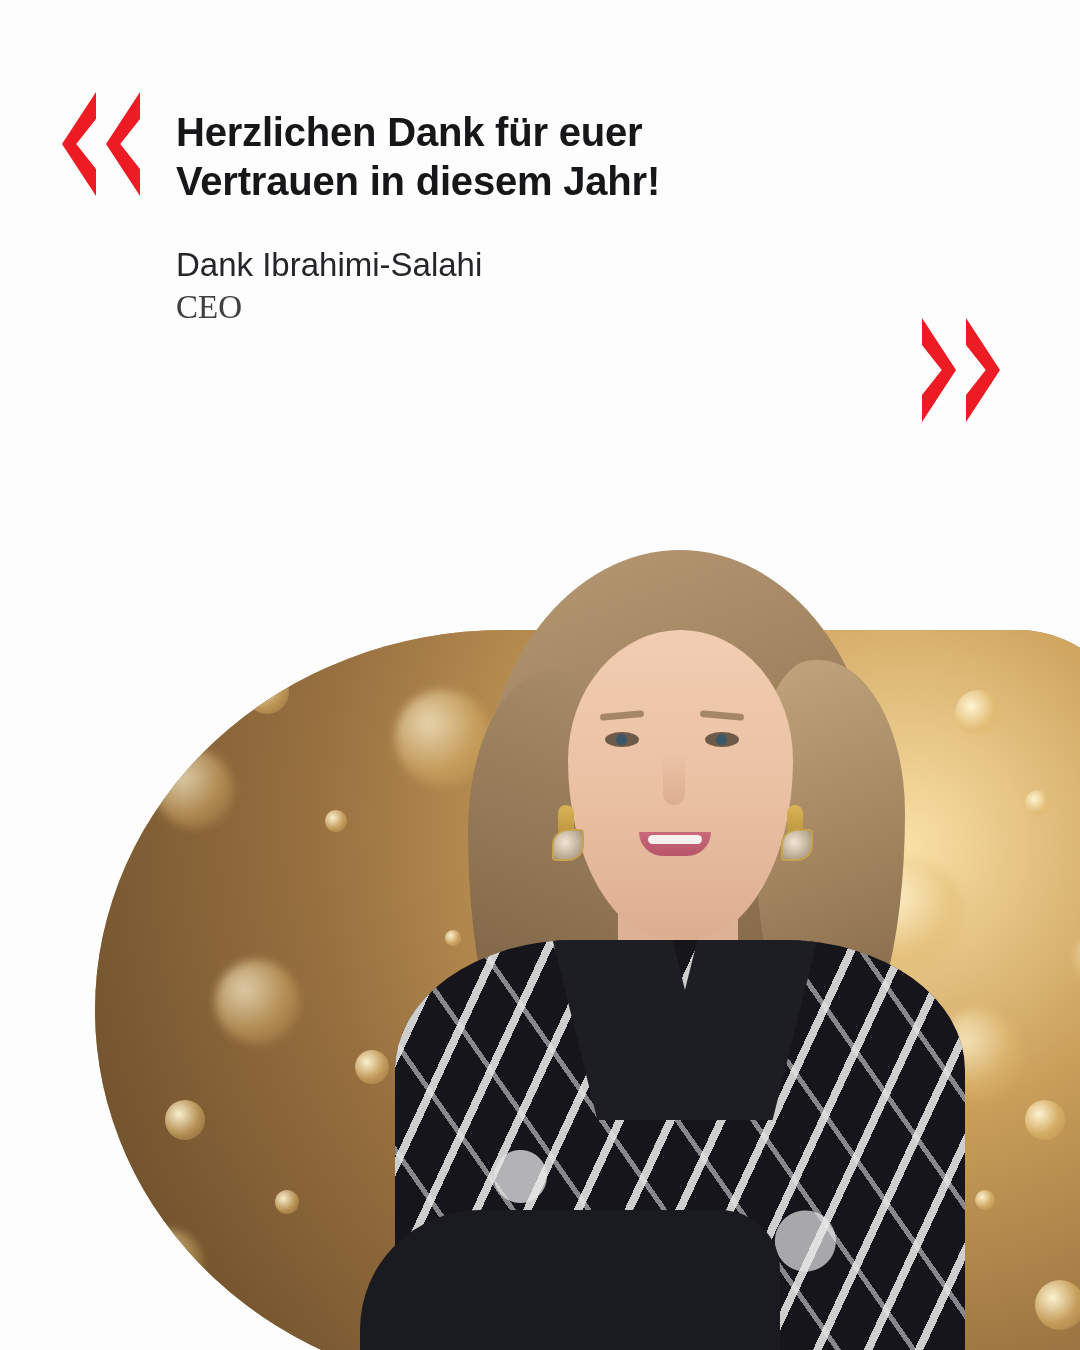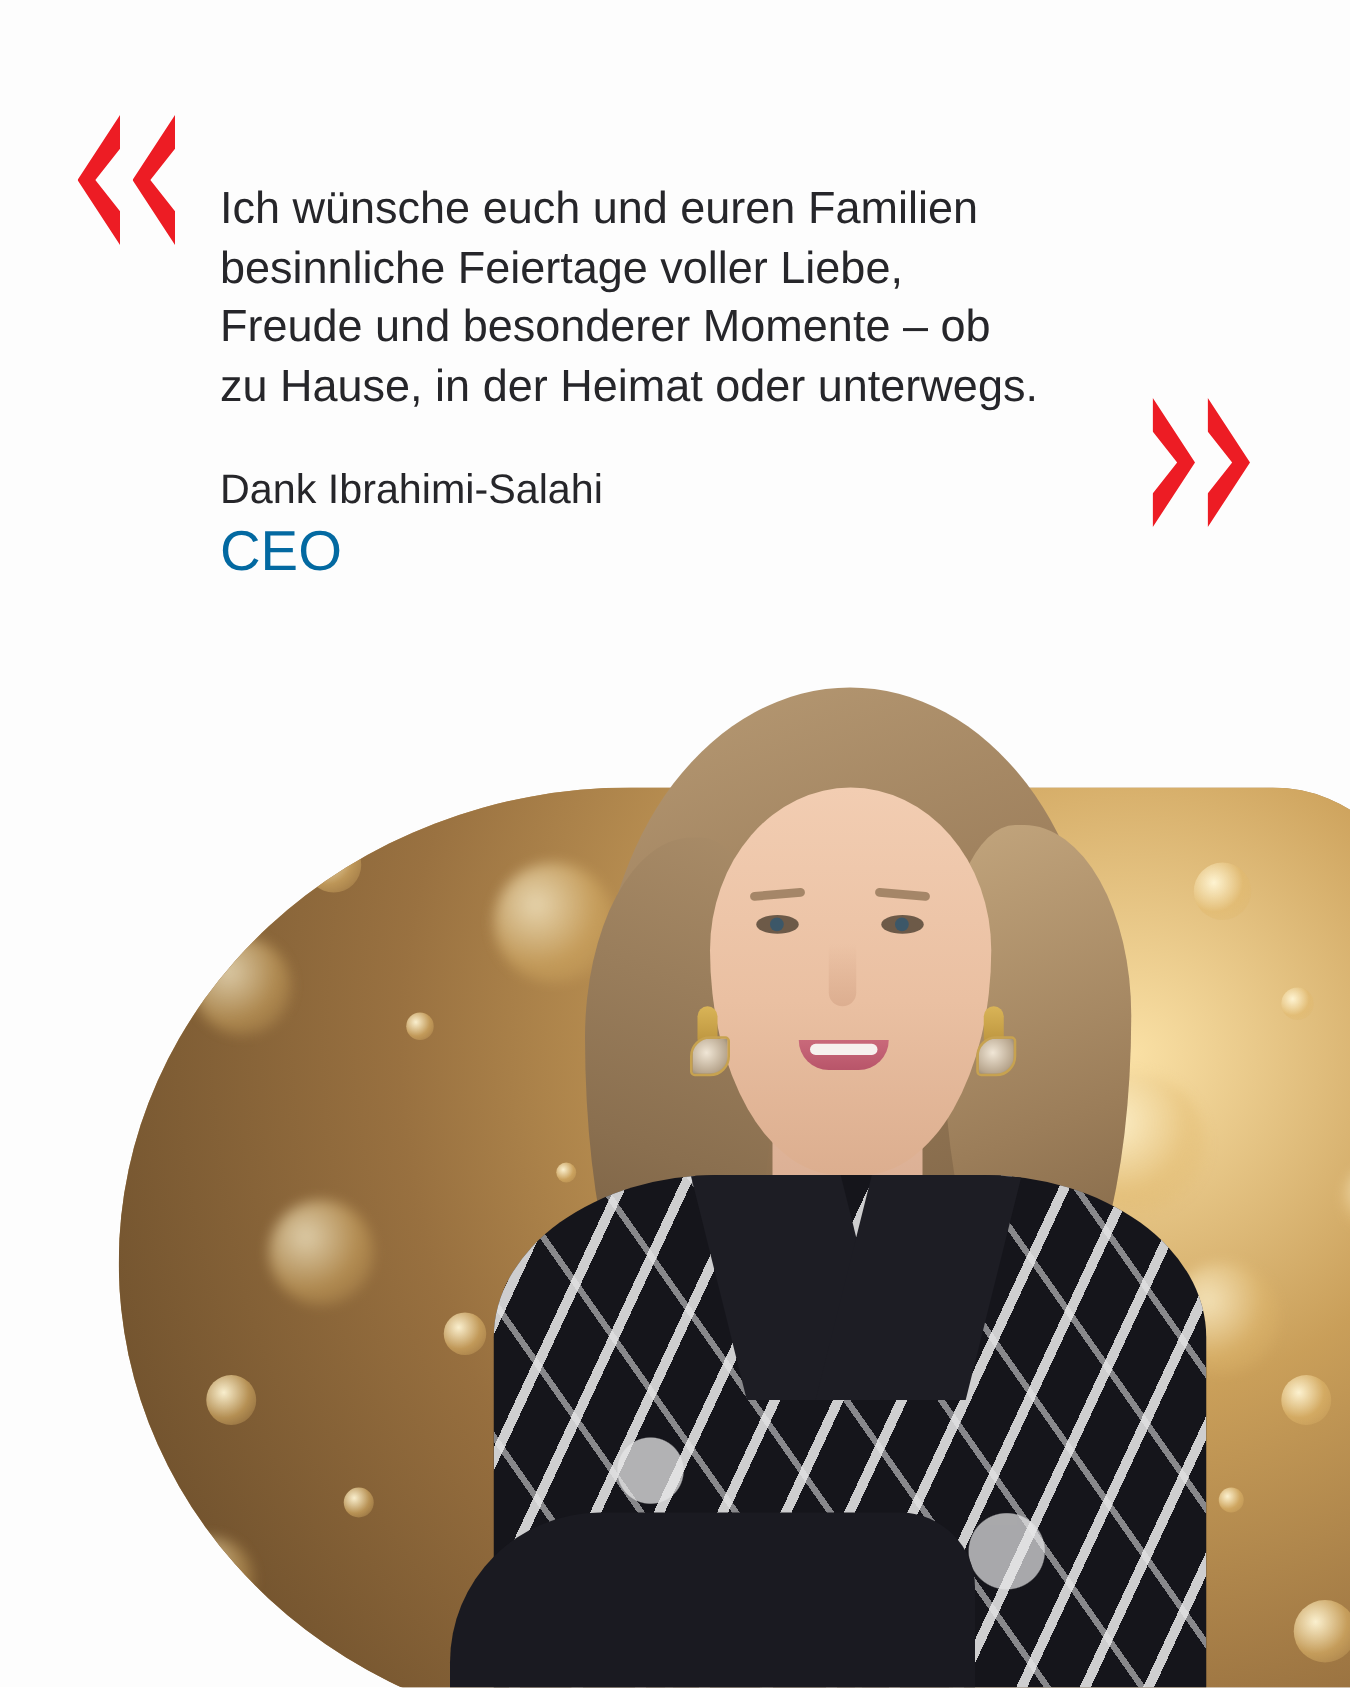--- a/index.html
+++ b/index.html
@@ -222,21 +222,21 @@
     line-height:1.32;
     color:#26262a;
     white-space:pre-line;
   }
   .signature {
     margin-top:38px;
     font-size:33px;
     line-height:1.28;
     color:#26262a;
   }
-  .sig-role { font-size:45px; color:#0369a1; }
+  .sig-role { font-size:33px; color:#404040;font-family:Liberation Serif, serif; }
 </style>
 </head>
 <body>
 
 <div class="canvas">
 
   <div class="bokeh-wrap">
     <div class="bokeh-base"></div>
     <div class="bokeh-dots">
       <div class="dot soft" style="left:60px;  top:120px; width:78px;  height:78px;"></div>
@@ -295,23 +295,21 @@
     <span class="chev a"></span>
     <span class="chev b"></span>
   </div>
 
   <div class="quote-close">
     <span class="chev a"></span>
     <span class="chev b"></span>
   </div>
 
   <div class="text-col">
-    <div class="body-text">Ich wünsche euch und euren Familien
-besinnliche Feiertage voller Liebe,
-Freude und besonderer Momente – ob
-zu Hause, in der Heimat oder unterwegs.</div>
+    <div class="headline">Herzlichen Dank für euer
+Vertrauen in diesem Jahr!</div>
     <div class="signature">
       <div>Dank Ibrahimi-Salahi</div>
       <div class="sig-role">CEO</div>
     </div>
   </div>
 
 </div>
 
 </body></html>

